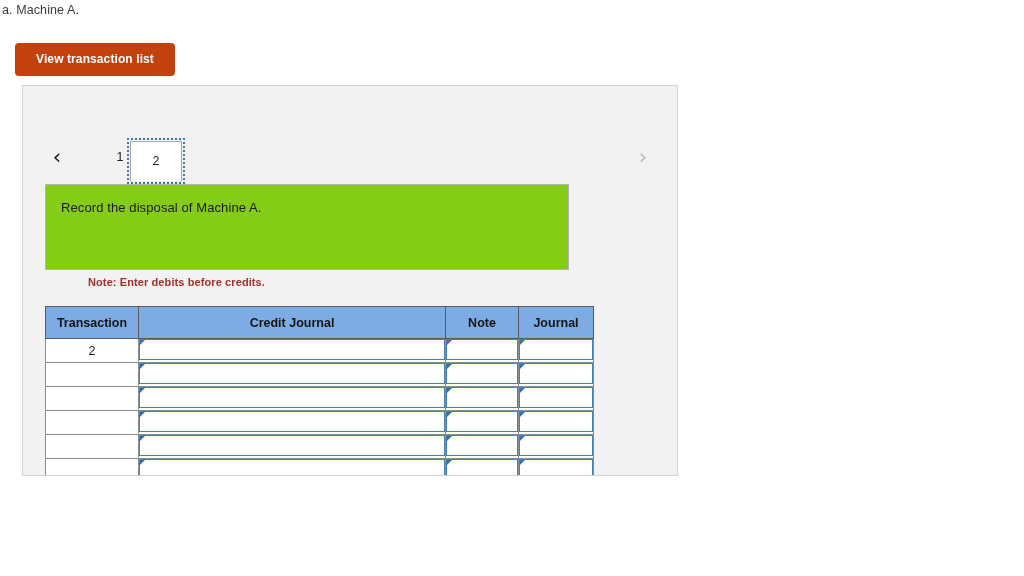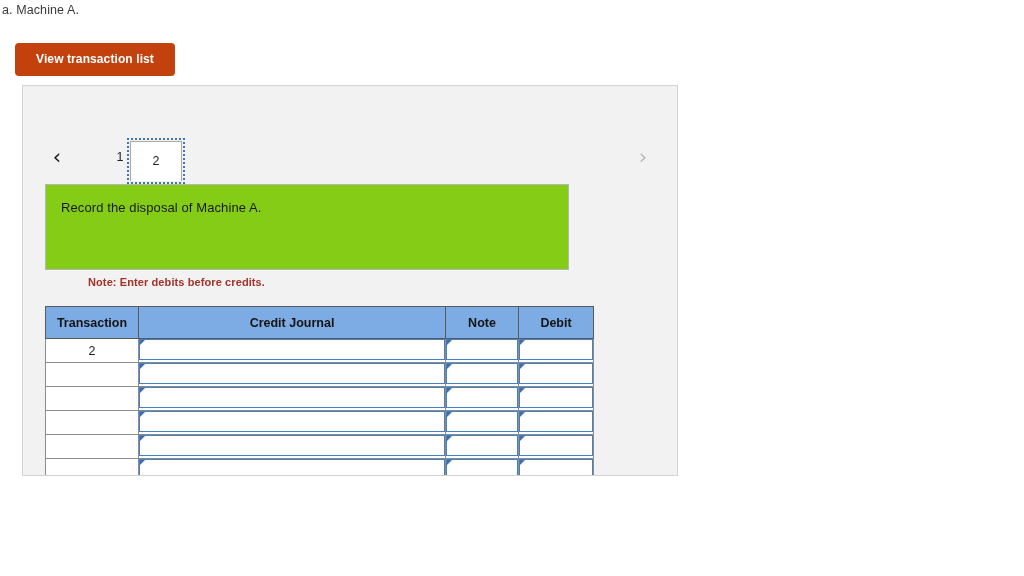--- a/index.html
+++ b/index.html
@@ -260,21 +260,21 @@
   </div>
 
   <div class="note">Note: Enter debits before credits.</div>
 
   <table class="jtable">
     <thead>
       <tr>
         <th class="col-transaction">Transaction</th>
         <th class="col-general">Credit Journal</th>
         <th class="col-debit">Note</th>
-        <th class="col-credit">Debit</th>
+        <th class="col-credit">Journal</th>
       </tr>
     </thead>
     <tbody>
 
       <tr>
         <td class="cell-txn">2</td>
         <td class="cell-input">
           <span class="field-wrap">
               <span class="marker"></span>
             <input class="field" type="text" value="" style="">

